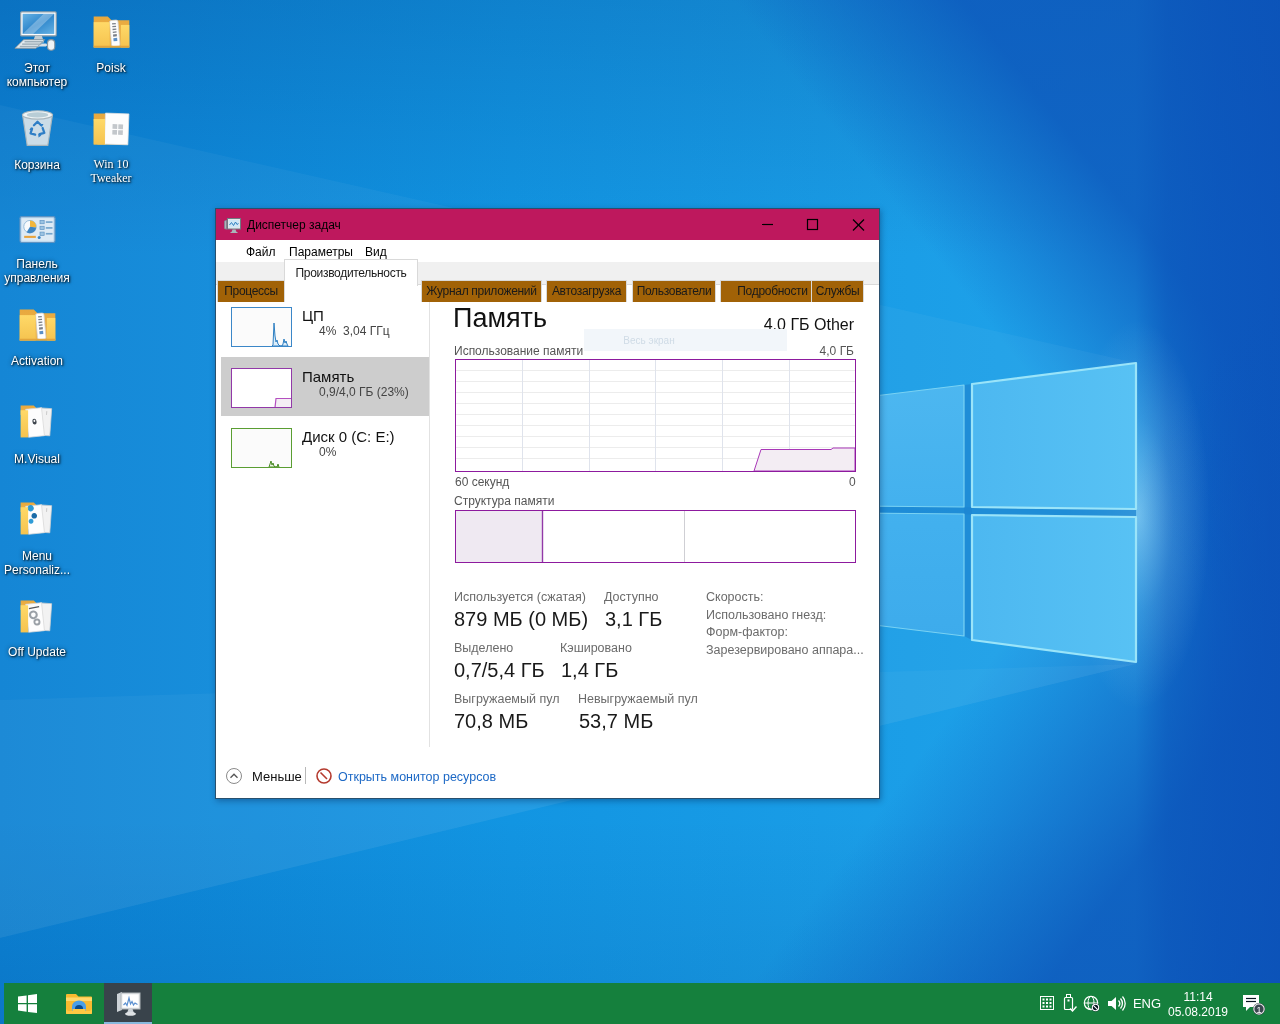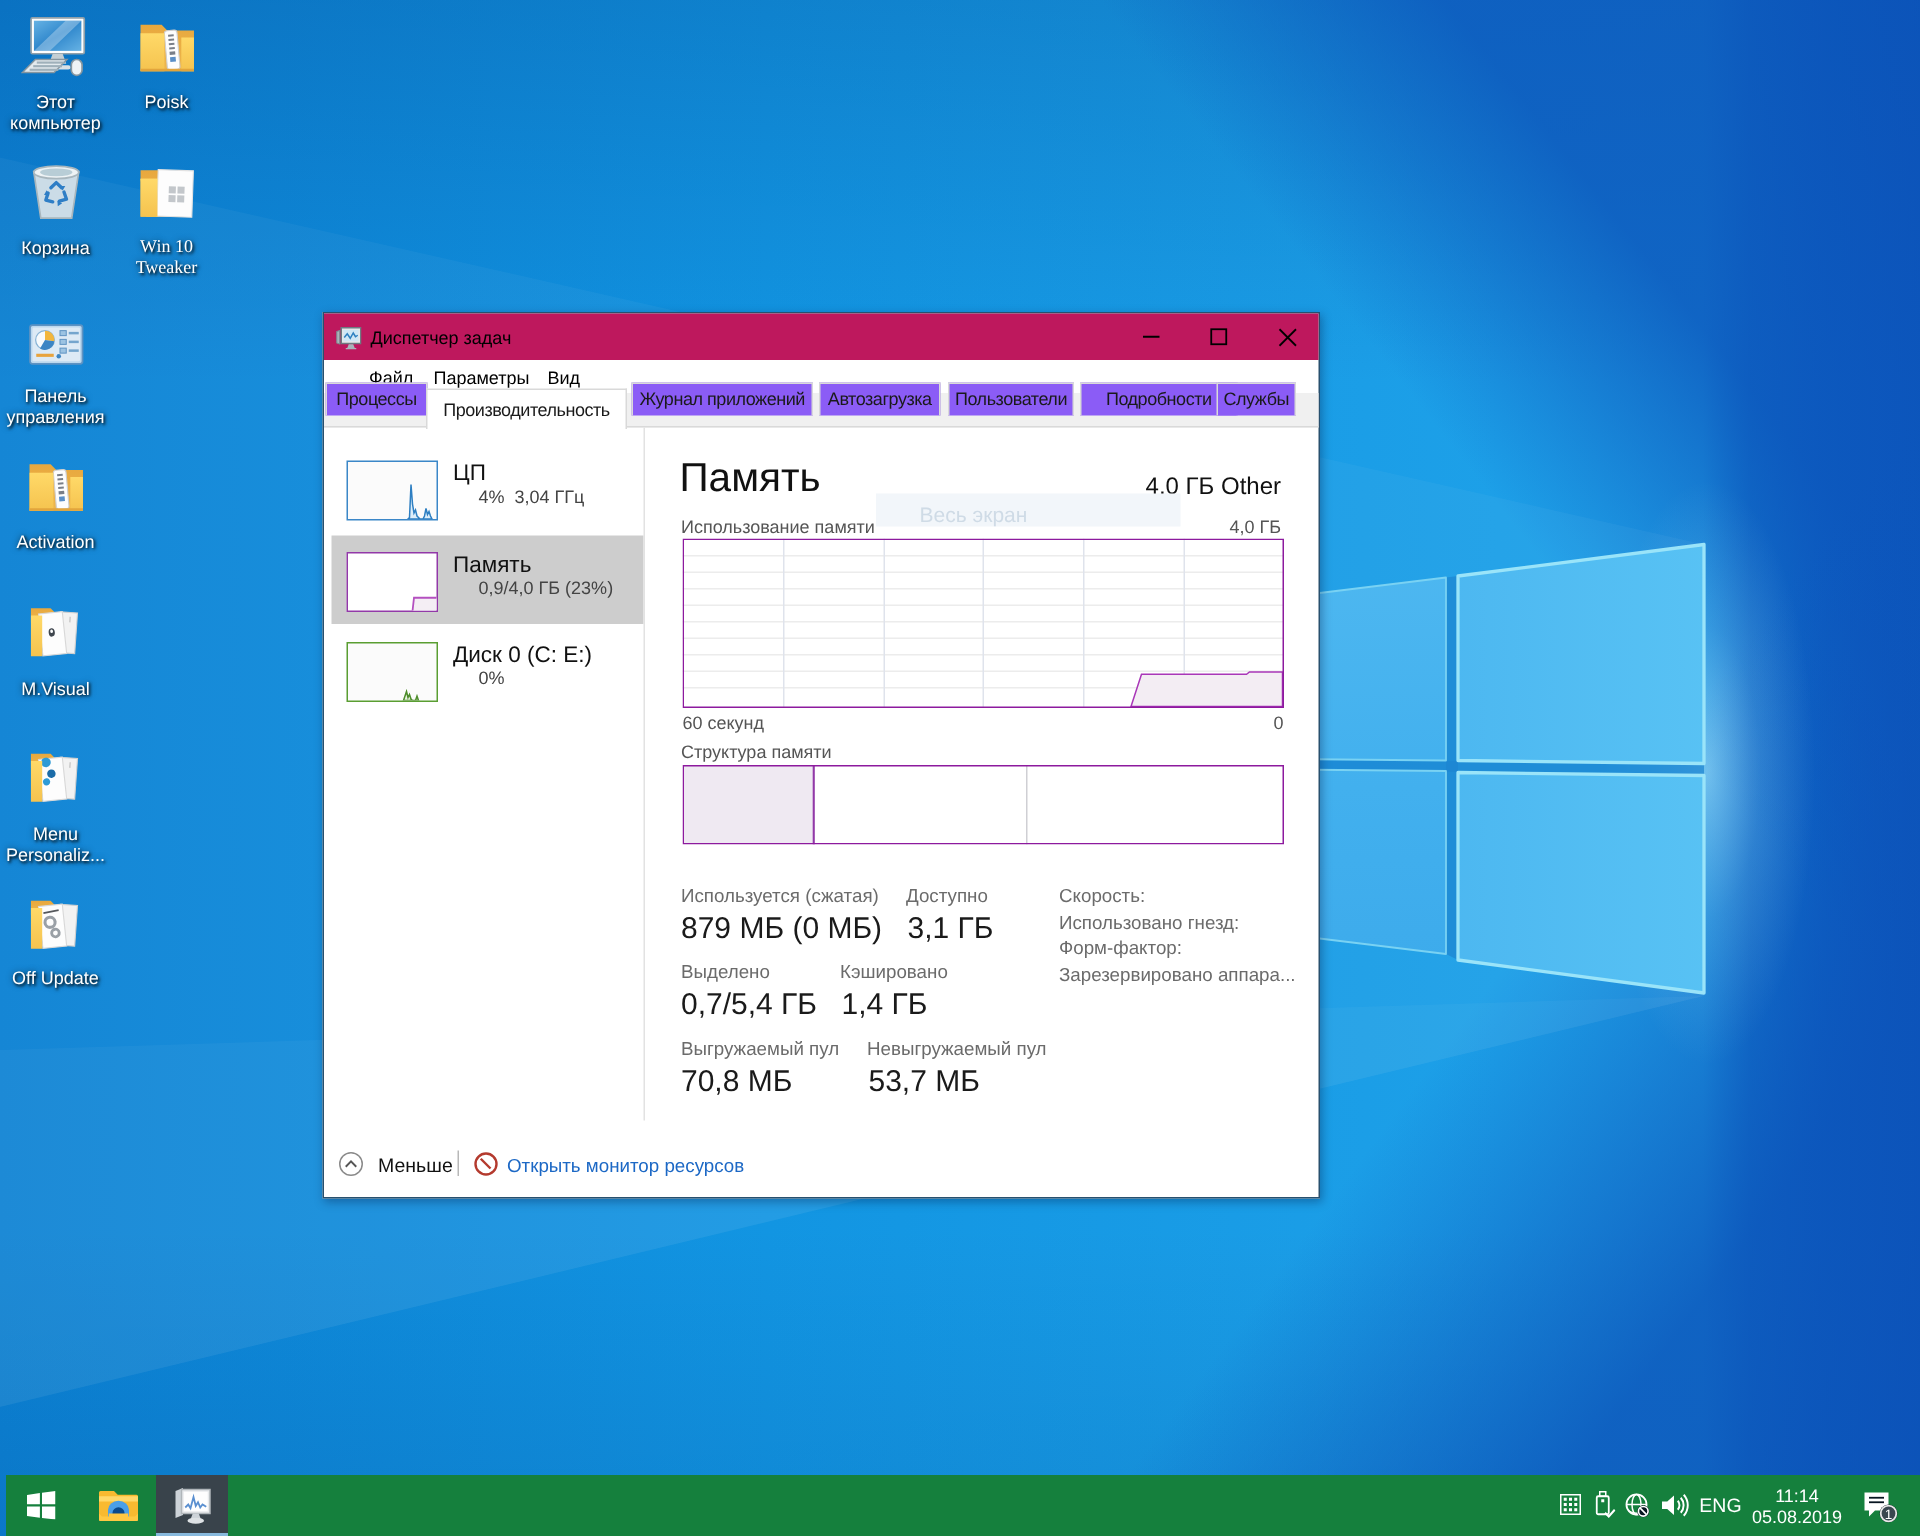--- a/index.html
+++ b/index.html
@@ -9,21 +9,21 @@
   .dicon { position:absolute; width:76px; text-align:center; }
   .dicon svg { display:block; margin:0 auto; }
   .dlabel { position:absolute; width:110px; left:-17px; text-align:center; color:#fff; font-size:12px; line-height:14px; text-shadow:1px 1px 2px rgba(0,0,0,0.9), 0 0 4px rgba(0,0,0,0.55); }
   
   #tm { position:absolute; left:215px; top:208px; width:665px; height:591px; background:#fff; border:1px solid #28506e; box-shadow:1px 2px 6px rgba(0,20,60,0.35); font-family:"Liberation Sans", sans-serif; }
   #tm .titlebar { position:absolute; left:0; top:0; width:100%; height:31px; background:#be185d; }
   #tm .title { position:absolute; left:31px; top:9px; font-size:12px; color:#000; }
   #tm .menubar { position:absolute; left:0; top:31px; width:100%; height:22px; font-size:12px; color:#000;margin-left:20px; }
   #tm .menubar span { position:absolute; top:5px; }
   #tm .tabstrip { position:absolute; left:0; top:53px; width:100%; height:23px; background:#f0f0f0; border-bottom:1px solid #d9d9d9; }
-  .tab { position:absolute; top:46px; height:22px; background:#8b5cf6; border:1px solid #d9d9d9; border-bottom:none; font-size:12px; letter-spacing:-0.3px; color:#1a1a1a; text-align:center; line-height:21px; white-space:nowrap; z-index:2; overflow:hidden; }
+  .tab { position:absolute; top:71px; height:22px; background:#a16207; border:1px solid #d9d9d9; border-bottom:none; font-size:12px; letter-spacing:-0.3px; color:#1a1a1a; text-align:center; line-height:21px; white-space:nowrap; z-index:2; overflow:hidden; }
   .tab.active { top:50px; height:27px; background:#fff; z-index:3; line-height:26px; }
   
   .selrow { position:absolute; left:5px; top:148px; width:208px; height:59px; background:#cdcdcd; }
   .minibox { position:absolute; left:15px; width:61px; height:40px; background:#fbfbfb; }
   .sbt1 { position:absolute; left:86px; font-size:15px; color:#111; white-space:nowrap; }
   .sbt2 { position:absolute; left:86px; font-size:12px; color:#444; white-space:nowrap;margin-left:17px; }
   .vdiv { position:absolute; left:213px; top:76px; width:1px; height:462px; background:#e2e2e2; }
   
   .h1 { position:absolute; left:237px; top:94px; font-size:27px; color:#111; }
   .htr { position:absolute; top:107px; right:25px; font-size:16px; color:#111; }
@@ -347,21 +347,21 @@
   <svg class="minibox" style="top:219px; border:1px solid #5a9e32;" viewBox="0 0 59 38" preserveAspectRatio="none">
     <polygon points="37,38 38,35 39,32 40,36 41,34 42,37 43,38 45,38 46,35 47,38" fill="#e8f2e0" stroke="#4d8c2a" stroke-width="1"></polygon>
   </svg>
   <div class="sbt1" style="top:219px">Диск 0 (C: E:)</div>
   <div class="sbt2" style="top:236px">0%</div>
 
   <div class="h1">Память</div>
   <div class="htr">4,0 ГБ Other</div>
 
   <div style="position:absolute; left:368px; top:120px; width:203px; height:22px; background:#f2f6fa;"></div>
-  <div style="position:absolute; left:393px; top:126px; width:80px; text-align:center; font-size:14px; color:#cfdbe6;">Весь экран</div>
+  <div style="position:absolute; left:393px; top:126px; width:80px; text-align:center; font-size:10px; color:#cfdbe6;">Весь экран</div>
 
   <div class="glabel" style="left:238px; top:135px;">Использование памяти</div>
   <div class="glabel" style="right:25px; top:135px;">4,0 ГБ</div>
 
   <svg style="position:absolute; left:239px; top:150px;" width="401" height="113" viewBox="0 0 401 113">
     <rect x="0.5" y="0.5" width="400" height="112" fill="#fff"></rect>
     <g stroke="#ececec" stroke-width="1">
       <line x1="0" y1="11.5" x2="401" y2="11.5"></line>
           <line x1="0" y1="22.5" x2="401" y2="22.5"></line>
       <line x1="0" y1="33.5" x2="401" y2="33.5"></line>

